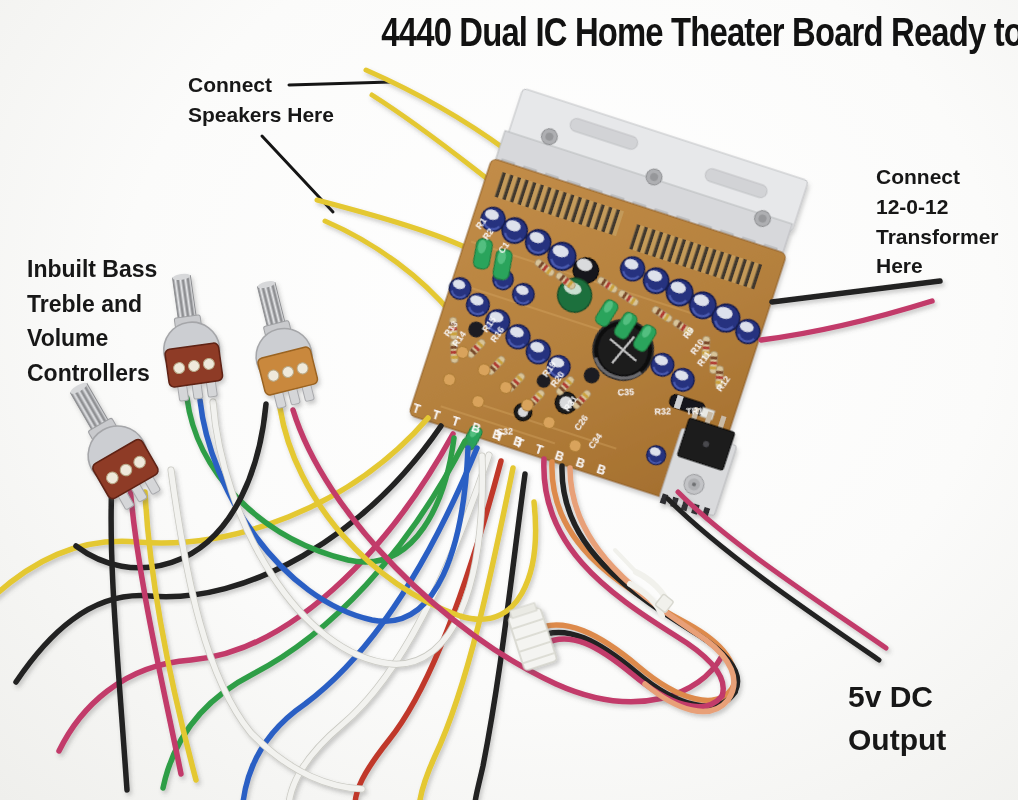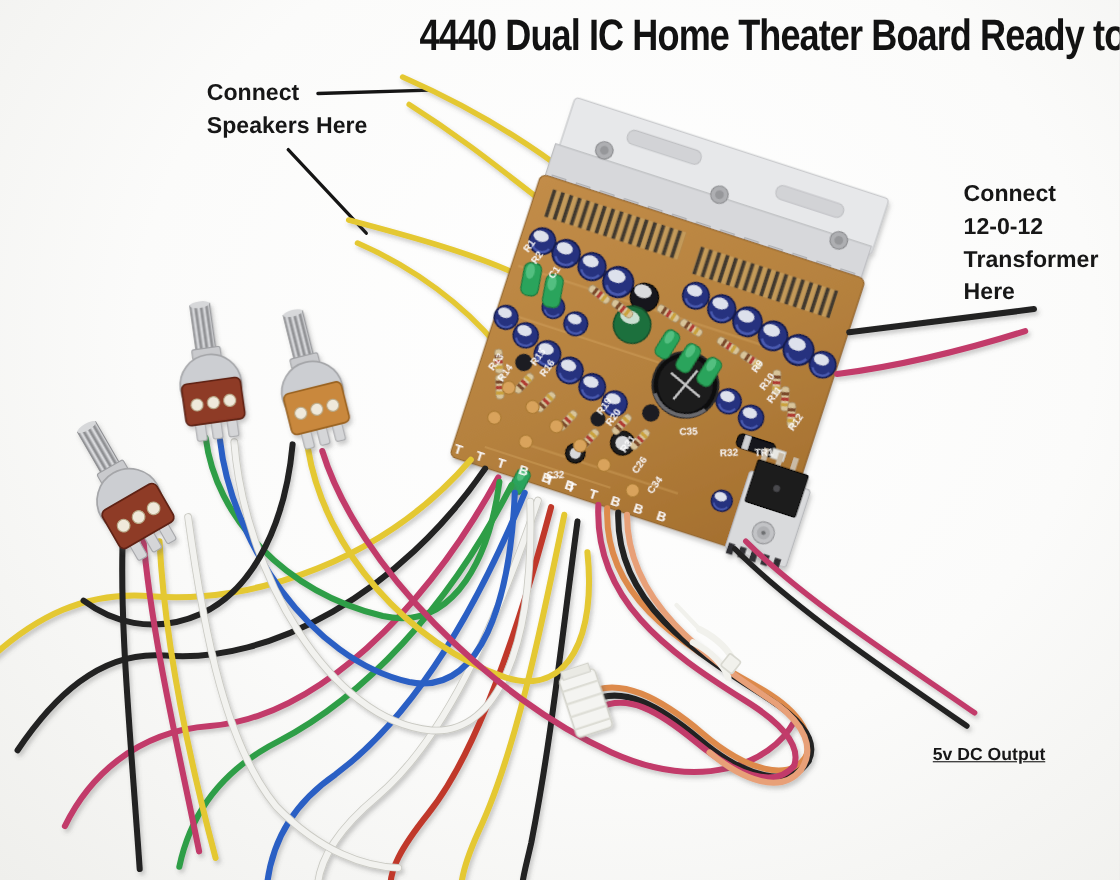--- a/index.html
+++ b/index.html
@@ -13,21 +13,21 @@
     font-size:40px;font-weight:700;color:#121212;letter-spacing:-1px;
     transform:scaleX(.82);transform-origin:center;white-space:nowrap;
   }
   .anno{
     position:absolute;font-weight:700;color:#171717;white-space:pre-line;line-height:1.42;
   }
   #anno-speakers{left:188px;top:70px;font-size:21px;}
   #anno-controllers{left:27px;top:252px;font-size:23px;line-height:1.5;}
   #anno-transformer{left:876px;top:162px;font-size:21px;}
   #anno-bt{left:462px;top:655px;font-size:22px;}
-  #anno-dc{left:848px;top:676px;font-size:16px;text-decoration:underline;}
+  #anno-dc{left:848px;top:676px;font-size:30px;}
   svg{position:absolute;left:0;top:0;}
   text.silk{font-family:"Liberation Sans",sans-serif;font-size:9px;font-weight:700;fill:#ffffff;opacity:.92;}
   text.pads{font-family:"Liberation Sans",sans-serif;font-size:12px;font-weight:700;fill:#ffffff;letter-spacing:5px;opacity:.95;}
 </style>
 </head>
 <body>
 
 <div class="scene">
 
   <svg width="1018" height="800" viewBox="0 0 1018 800">
@@ -356,18 +356,22 @@
 
     <g filter="url(#ds)" fill="none" stroke-width="5" stroke-linecap="round">
       <path stroke="#c23a6a" d="M678,492 C732,546 820,602 886,648"></path>
       <path stroke="#222222" d="M668,499 C723,554 812,614 879,660"></path>
     </g>
   </svg>
 
   <div class="title">4440 Dual IC Home Theater Board Ready to Use</div>
   <div class="anno" id="anno-speakers">Connect
 Speakers Here</div>
+  <div class="anno" id="anno-controllers">Inbuilt Bass
+Treble and
+Volume
+Controllers</div>
   <div class="anno" id="anno-transformer">Connect
 12-0-12
 Transformer
 Here</div>
   <div class="anno" id="anno-dc">5v DC Output</div>
 </div>
 
 </body></html>

